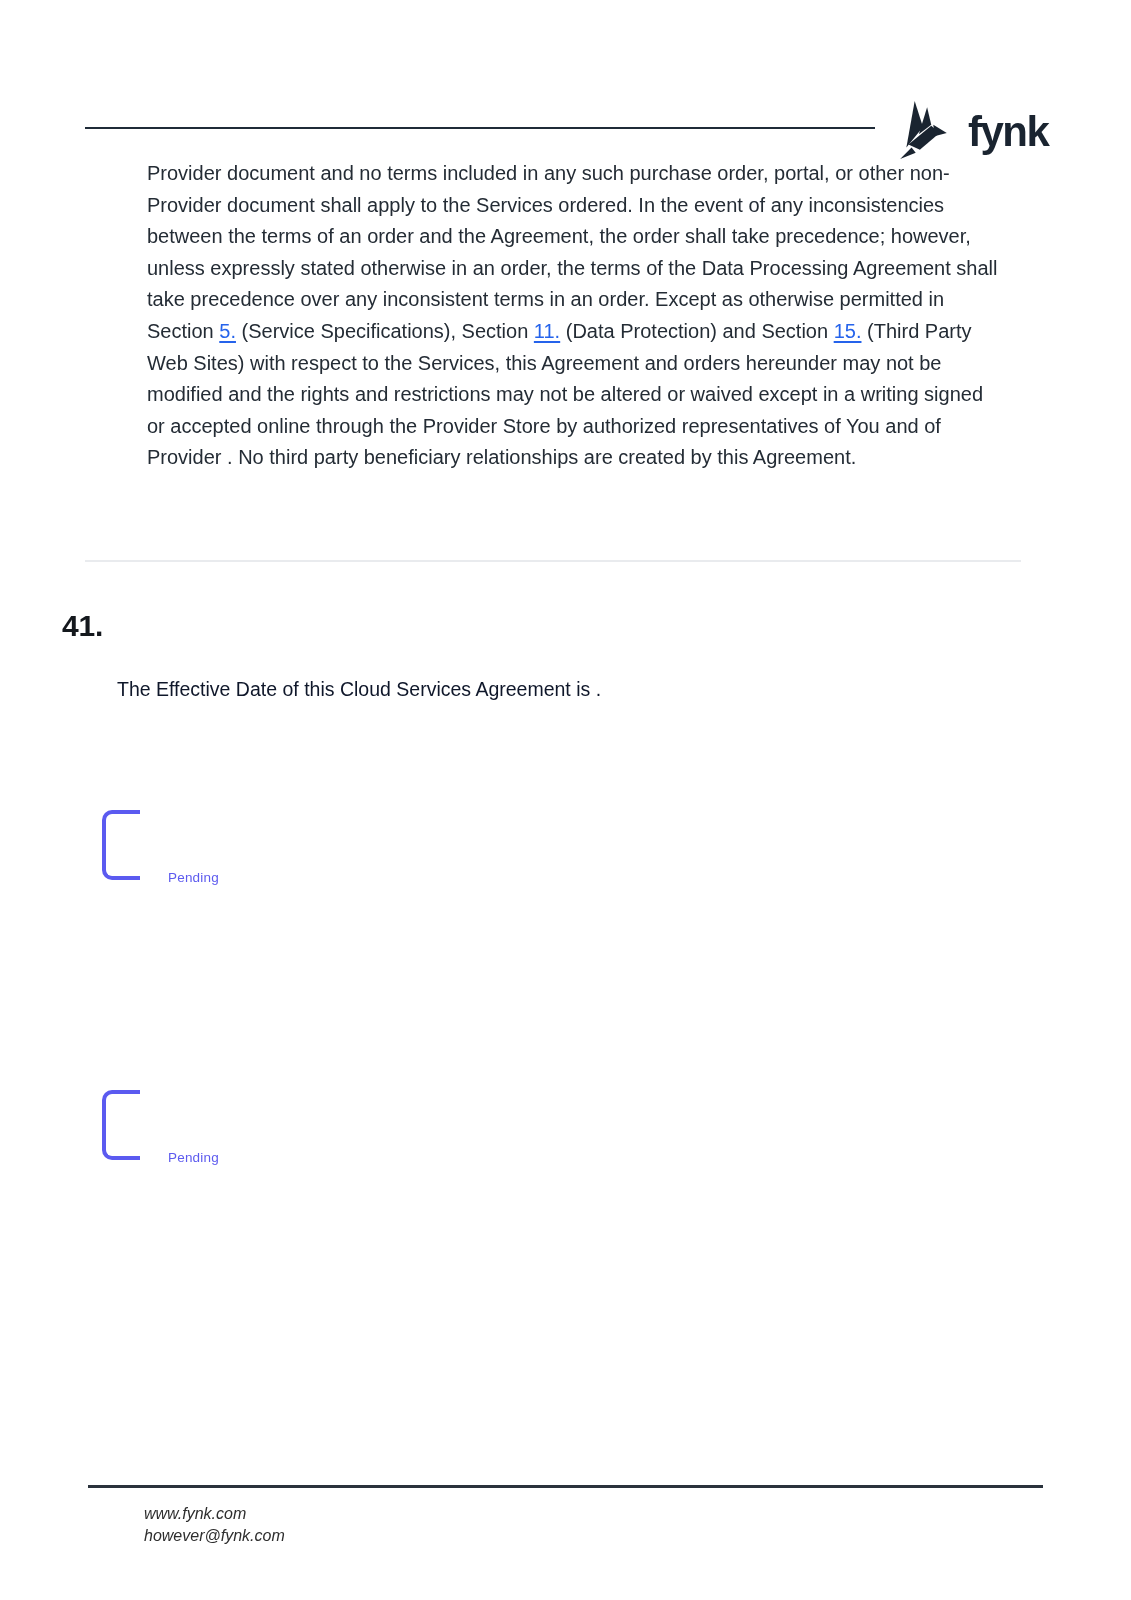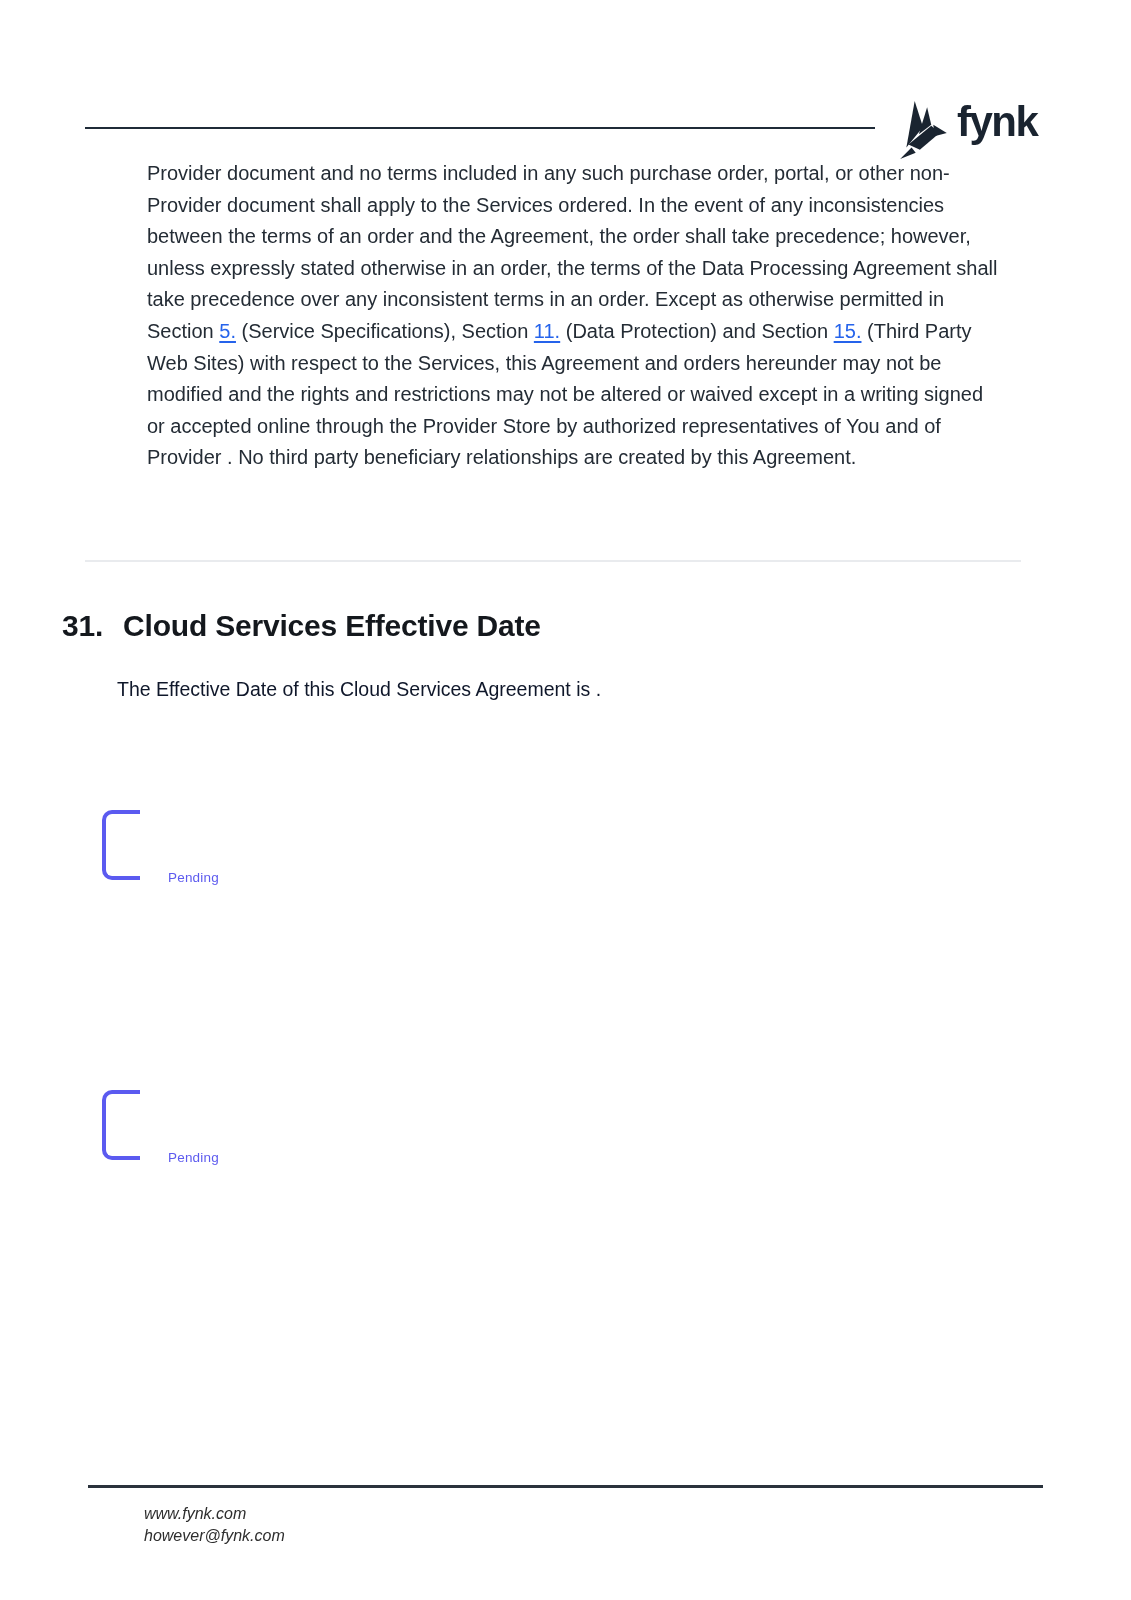--- a/index.html
+++ b/index.html
@@ -18,22 +18,22 @@
   .header-rule {
     position: absolute;
     left: 85px; top: 127px;
     width: 790px; height: 2px;
     background: #1f2b38;
   }
   .logo {
     position: absolute;
     left: 898px; top: 101px;
     display: flex;
-    align-items: flex-start;
-    gap: 7px;
+    align-items: flex-end;
+    gap: 18px;
   }
   .logo-crane { width: 52px; height: 58px; display: block; }
   .logo-word {
     font-size: 42px;
     font-weight: 700;
     letter-spacing: -1.5px;
     color: #1a2430;
     line-height: 1;
     padding-bottom: 6px;
   }
@@ -143,22 +143,21 @@
       </g>
     </svg>
     <span class="logo-word">fynk</span>
   </div>
 
   <p class="paragraph"><span>Provider document and no terms included in any such purchase order, portal, or other non-Provider document shall apply to the Services ordered. In the event of any inconsistencies between the terms of an order and the Agreement, the order shall take precedence; however, unless expressly stated otherwise in an order, the terms of the Data Processing Agreement shall take precedence over any inconsistent terms in an order. Except as otherwise permitted in Section </span><a class="doc-link">5.</a><span> (Service Specifications), Section </span><a class="doc-link">11.</a><span> (Data Protection) and Section </span><a class="doc-link">15.</a><span> (Third Party Web Sites) with respect to the Services, this Agreement and orders hereunder may not be modified and the rights and restrictions may not be altered or waived except in a writing signed or accepted online through the Provider Store by authorized representatives of You and of Provider . No third party beneficiary relationships are created by this Agreement.</span></p>
 
   <div class="section-divider"></div>
 
   <div class="section-heading">
-    <span>31.</span>
-    <span>Cloud Services Effective Date</span>
+    <span>41.</span>
   </div>
   <p class="section-body">The Effective Date of this Cloud Services Agreement is .</p>
 
   <div class="sig-field first">
     <div class="sig-bracket"></div>
     <span class="sig-label">Pending</span>
   </div>
 
   <div class="sig-field second">
     <div class="sig-bracket"></div>

